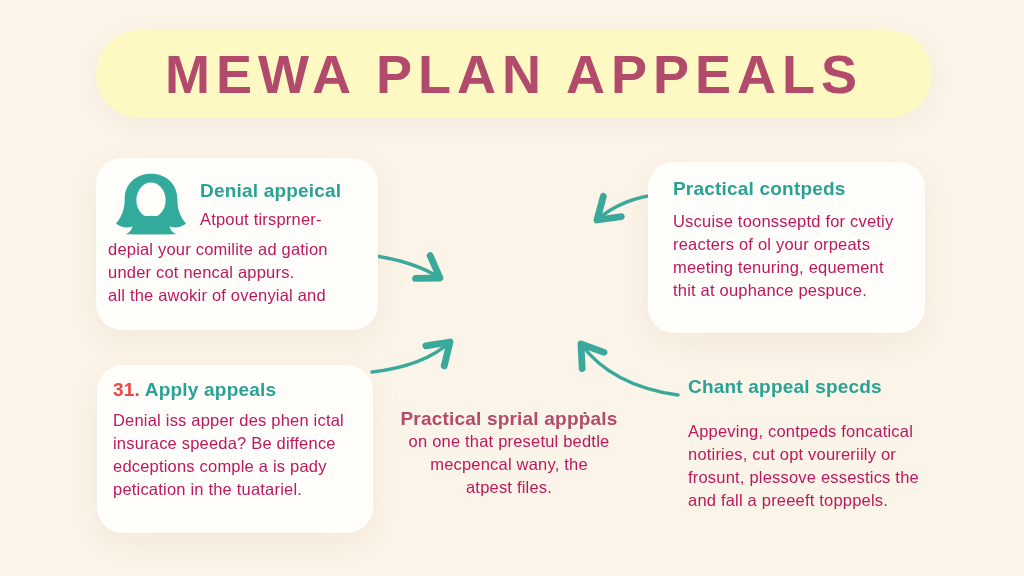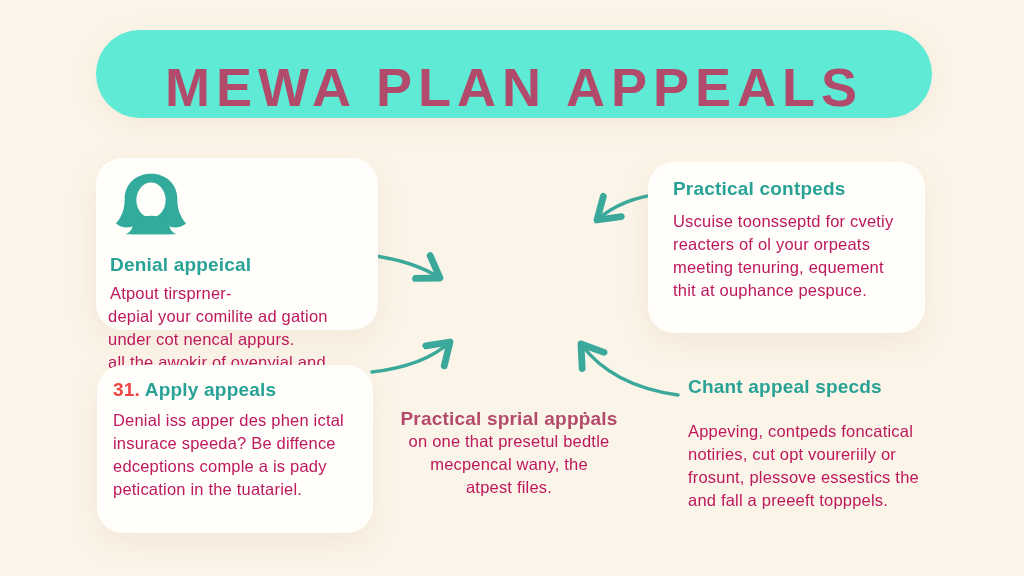--- a/index.html
+++ b/index.html
@@ -6,23 +6,23 @@
   .canvas{
     position:relative;
     width:1024px;height:576px;
     background:#fbf4e8;
     overflow:hidden;
     font-family:"Liberation Sans", sans-serif;
   }
   .arrows{position:absolute;left:0;top:0;z-index:1;pointer-events:none;}
   .title-pill{
     position:absolute;left:96px;top:30px;width:836px;height:88px;
-    background:#5eead4;border-radius:48px;
+    background:#fef9c3;border-radius:48px;
     box-shadow:0 6px 24px rgba(190,160,120,0.10);
-    display:flex;align-items:flex-end;justify-content:center;z-index:2;
+    display:flex;align-items:center;justify-content:center;z-index:2;
   }
   .title-pill h1{
     margin:0;font-size:54px;font-weight:700;letter-spacing:6px;
     color:#b24a6b;white-space:nowrap;
   }
   .card{
     position:absolute;background:#fffefb;border-radius:26px;
     box-shadow:0 10px 28px rgba(190,160,120,0.13);
     box-sizing:border-box;z-index:2;
   }
@@ -33,21 +33,21 @@
   .block-center{left:380px;top:408px;width:258px;text-align:center;}
   .block-br{left:688px;top:376px;width:250px;}
   h3{margin:0;font-size:19px;font-weight:700;color:#29a296;letter-spacing:0.2px;}
   h3.rose{color:#b34a6b;}
   .num{color:#ef4444;}
   .body{
     margin:0;font-size:16.5px;line-height:23px;color:#be185d;
     letter-spacing:0.2px;white-space:nowrap;
   }
   .block-center .body{white-space:normal;}
-  .tl-head{display:flex;align-items:flex-start;gap:8px;flex-direction:column;}
+  .tl-head{display:flex;align-items:flex-start;gap:8px;}
   .avatar{width:82px;height:66px;flex:0 0 auto;display:block;margin-top:0;}
   .tl-headtext{padding-top:8px;}
   .tl-headtext .body{margin-top:6px;}
   .card-tl > .body{margin-left:-2px;}
   .card-tr h3{margin-bottom:10px;}
   .card-bl h3{margin-bottom:8px;}
   .block-br h3{margin-bottom:22px;}
   .block-center h3{}
 </style>
 </head>

